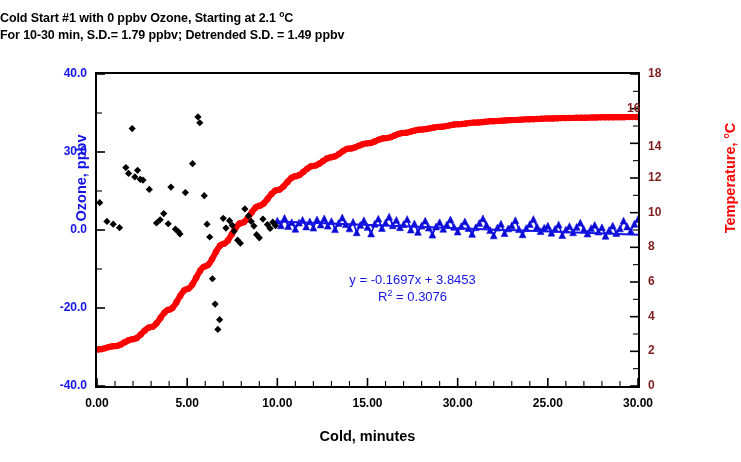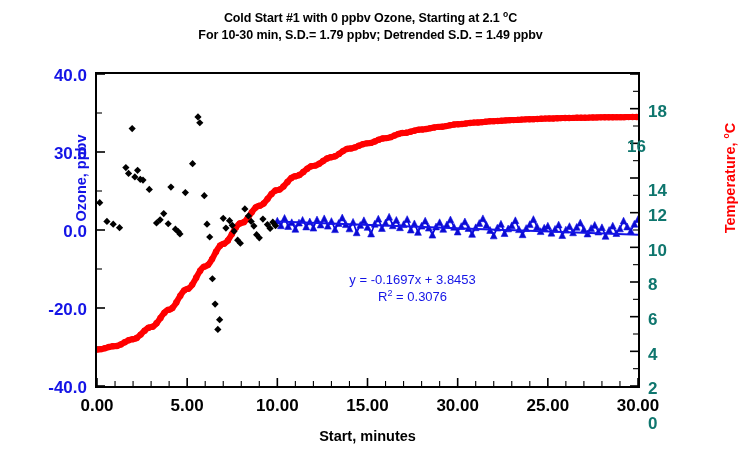--- a/index.html
+++ b/index.html
@@ -1,36 +1,36 @@
 <!DOCTYPE html>
 <html><head>
 <meta charset="utf-8">
 <style>
   html,body{margin:0;padding:0;background:#fff;}
   body{width:741px;height:462px;font-family:"Liberation Sans",sans-serif;overflow:hidden;}
   #fig{position:relative;width:741px;height:462px;}
 
-  .title-block{position:absolute;left:0;top:10px;width:741px;text-align:center;}
+  .title-block{position:absolute;left:0;top:10px;width:741px;text-align:left;}
   .title-line{font-size:12.5px;font-weight:bold;color:#000;line-height:17px;letter-spacing:-0.1px;}
   .sup{font-size:8.5px;vertical-align:super;line-height:0;}
 
   #plot{position:absolute;left:95px;top:72px;width:545px;height:316px;
         border:2px solid #000;box-sizing:border-box;background:#fff;}
   #svg{position:absolute;left:0;top:0;}
 
   .axlabel{position:absolute;font-size:14.5px;font-weight:bold;}
   #ylabel-left{color:#1414e6;left:-4px;top:170px;width:170px;text-align:center;
      transform:rotate(-90deg);transform-origin:center center;}
   #ylabel-right{color:#f00;left:640px;top:170px;width:180px;text-align:center;
      transform:rotate(-90deg);transform-origin:center center;}
   #xlabel{color:#000;left:95px;top:428px;width:545px;text-align:center;}
 
-  .tick-lab{position:absolute;font-size:17px;font-weight:bold;white-space:nowrap;}
+  .tick-lab{position:absolute;font-size:12px;font-weight:bold;white-space:nowrap;}
   .ylab-l{color:#1414e6;text-align:right;width:62px;}
-  .ylab-r{color:#0f766e;text-align:left;width:40px;margin-top:36px;}
+  .ylab-r{color:#7f1d1d;text-align:left;width:40px;}
   .xlab{color:#000;text-align:center;width:60px;}
 
   .annot{position:absolute;color:#1414e6;font-size:13px;text-align:center;white-space:nowrap;}
   .annot .sup2{font-size:9px;vertical-align:super;line-height:0;}
 </style>
 </head>
 <body>
 
 <div id="fig">
 
@@ -392,38 +392,38 @@
         <polygon points="173.12,150.84 176.72,154.44 173.12,158.04 169.52,154.44" fill="#000000"></polygon>
         <polygon points="175.82500000000002,144.6 179.425,148.2 175.82500000000002,151.79999999999998 172.22500000000002,148.2" fill="#000000"></polygon>
         <polygon points="178.53,148.10999999999999 182.13,151.70999999999998 178.53,155.30999999999997 174.93,151.70999999999998" fill="#000000"></polygon>
       </svg>
   </div>
 
   <div class="axlabel" id="ylabel-left">Ozone, ppbv</div>
   <div class="axlabel" id="ylabel-right">
     <span>Temperature, </span><span class="sup">o</span><span>C</span>
   </div>
-  <div class="axlabel" id="xlabel">Start, minutes</div>
+  <div class="axlabel" id="xlabel">Cold, minutes</div>
 
   <div id="ticklabels">
       <div class="tick-lab xlab" style="left: 67px; top: 396px; width: 60px;">0.00</div>
       <div class="tick-lab xlab" style="left: 157.167px; top: 396px; width: 60px;">5.00</div>
       <div class="tick-lab xlab" style="left: 247.333px; top: 396px; width: 60px;">10.00</div>
       <div class="tick-lab xlab" style="left: 337.5px; top: 396px; width: 60px;">15.00</div>
       <div class="tick-lab xlab" style="left: 427.667px; top: 396px; width: 60px;">30.00</div>
       <div class="tick-lab xlab" style="left: 517.833px; top: 396px; width: 60px;">25.00</div>
       <div class="tick-lab xlab" style="left: 608px; top: 396px; width: 60px; text-align: center;">30.00</div>
       <div class="tick-lab ylab-l" style="left: 25px; top: 66px; width: 62px;">40.0</div>
       <div class="tick-lab ylab-l" style="left: 25px; top: 144px; width: 62px;">30.0</div>
       <div class="tick-lab ylab-l" style="left: 25px; top: 222px; width: 62px;">0.0</div>
       <div class="tick-lab ylab-l" style="left: 25px; top: 300px; width: 62px;">-20.0</div>
       <div class="tick-lab ylab-l" style="left: 25px; top: 378px; width: 62px;">-40.0</div>
       <div class="tick-lab ylab-r" style="left: 648px; top: 66px; width: 40px;">18</div>
       <div class="tick-lab ylab-r" style="left: 627px; top: 100.667px; width: 40px;">16</div>
-      <div class="tick-lab ylab-r" style="left: 648px; top: 145px; width: 40px;">14</div>
+      <div class="tick-lab ylab-r" style="left: 648px; top: 139px; width: 40px;">14</div>
       <div class="tick-lab ylab-r" style="left: 648px; top: 170px; width: 40px;">12</div>
       <div class="tick-lab ylab-r" style="left: 648px; top: 204.667px; width: 40px;">10</div>
       <div class="tick-lab ylab-r" style="left: 648px; top: 239.333px; width: 40px;">8</div>
       <div class="tick-lab ylab-r" style="left: 648px; top: 274px; width: 40px;">6</div>
       <div class="tick-lab ylab-r" style="left: 648px; top: 308.667px; width: 40px;">4</div>
       <div class="tick-lab ylab-r" style="left: 648px; top: 343.333px; width: 40px;">2</div>
       <div class="tick-lab ylab-r" style="left: 648px; top: 378px; width: 40px;">0</div>
     </div>
 
   <div class="annot" id="annot1" style="left: 312.583px; top: 271.7px; width: 200px;">y = -0.1697x + 3.8453</div>

